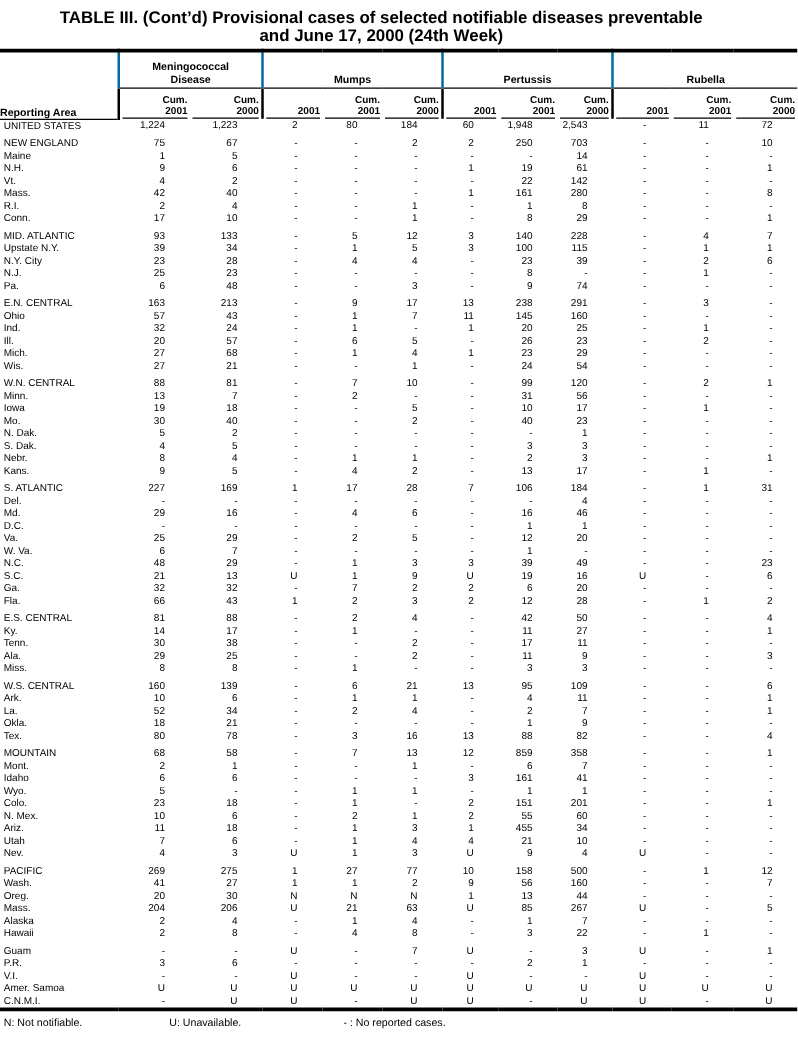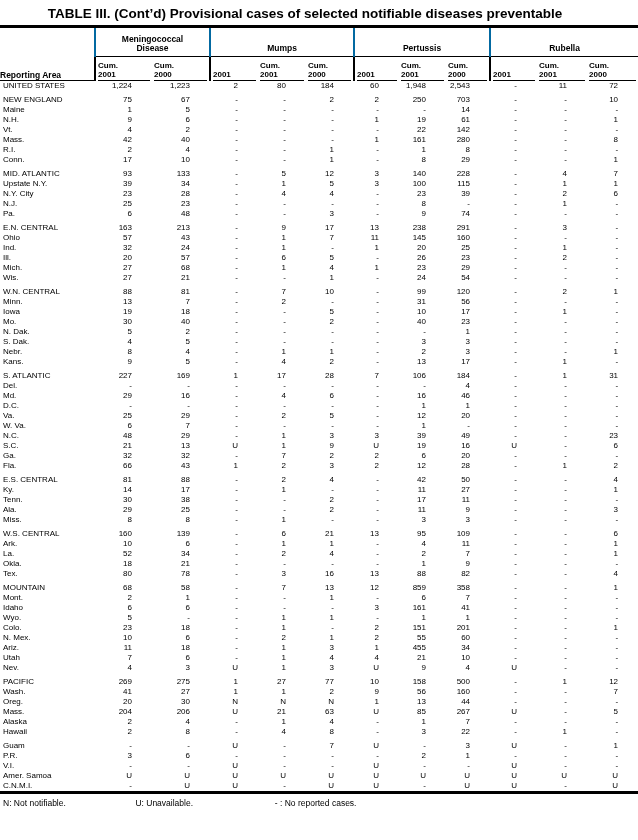--- a/index.html
+++ b/index.html
@@ -49,21 +49,21 @@
   }
   th.group .glabel { margin: 0 auto; padding-bottom: 2px; line-height: 9.5px; }
   th.group .glabel.wrap2 { max-width: 72px; }
   tr.subrow th { height: 24px; }
   th.sub { vertical-align: bottom; font-size: 8px; }
   th.sub.gb { border-left: 2px solid #000; }
   th.sub .u {
     border-bottom: 1px solid #000;
     margin: 0 2px;
     padding-bottom: 1px;
-    text-align: left;
+    text-align: right;
   }
   th.sub .hl { display: block; line-height: 9px; }
 
   
   tbody td {
     font-size: 8px;
     line-height: 10px;
     height: 10px;
     white-space: nowrap;
   }
@@ -81,20 +81,21 @@
   .footnotes .fn1 { width: 130px; }
   .footnotes .fn2 { width: 137px; }
 </style>
 </head>
 <body>
 
 <div class="page">
 
   <div class="title-block">
     <div>TABLE III. (Cont’d) Provisional cases of selected notifiable diseases preventable</div>
+    <div>and June 17, 2000 (24th Week)</div>
   </div>
 
   <table class="mmwr">
     <colgroup>
       <col style="width:95px">
       <col style="width:57px">
         <col style="width:58px">
       <col style="width:48px">
         <col style="width:48px">
         <col style="width:48px">

